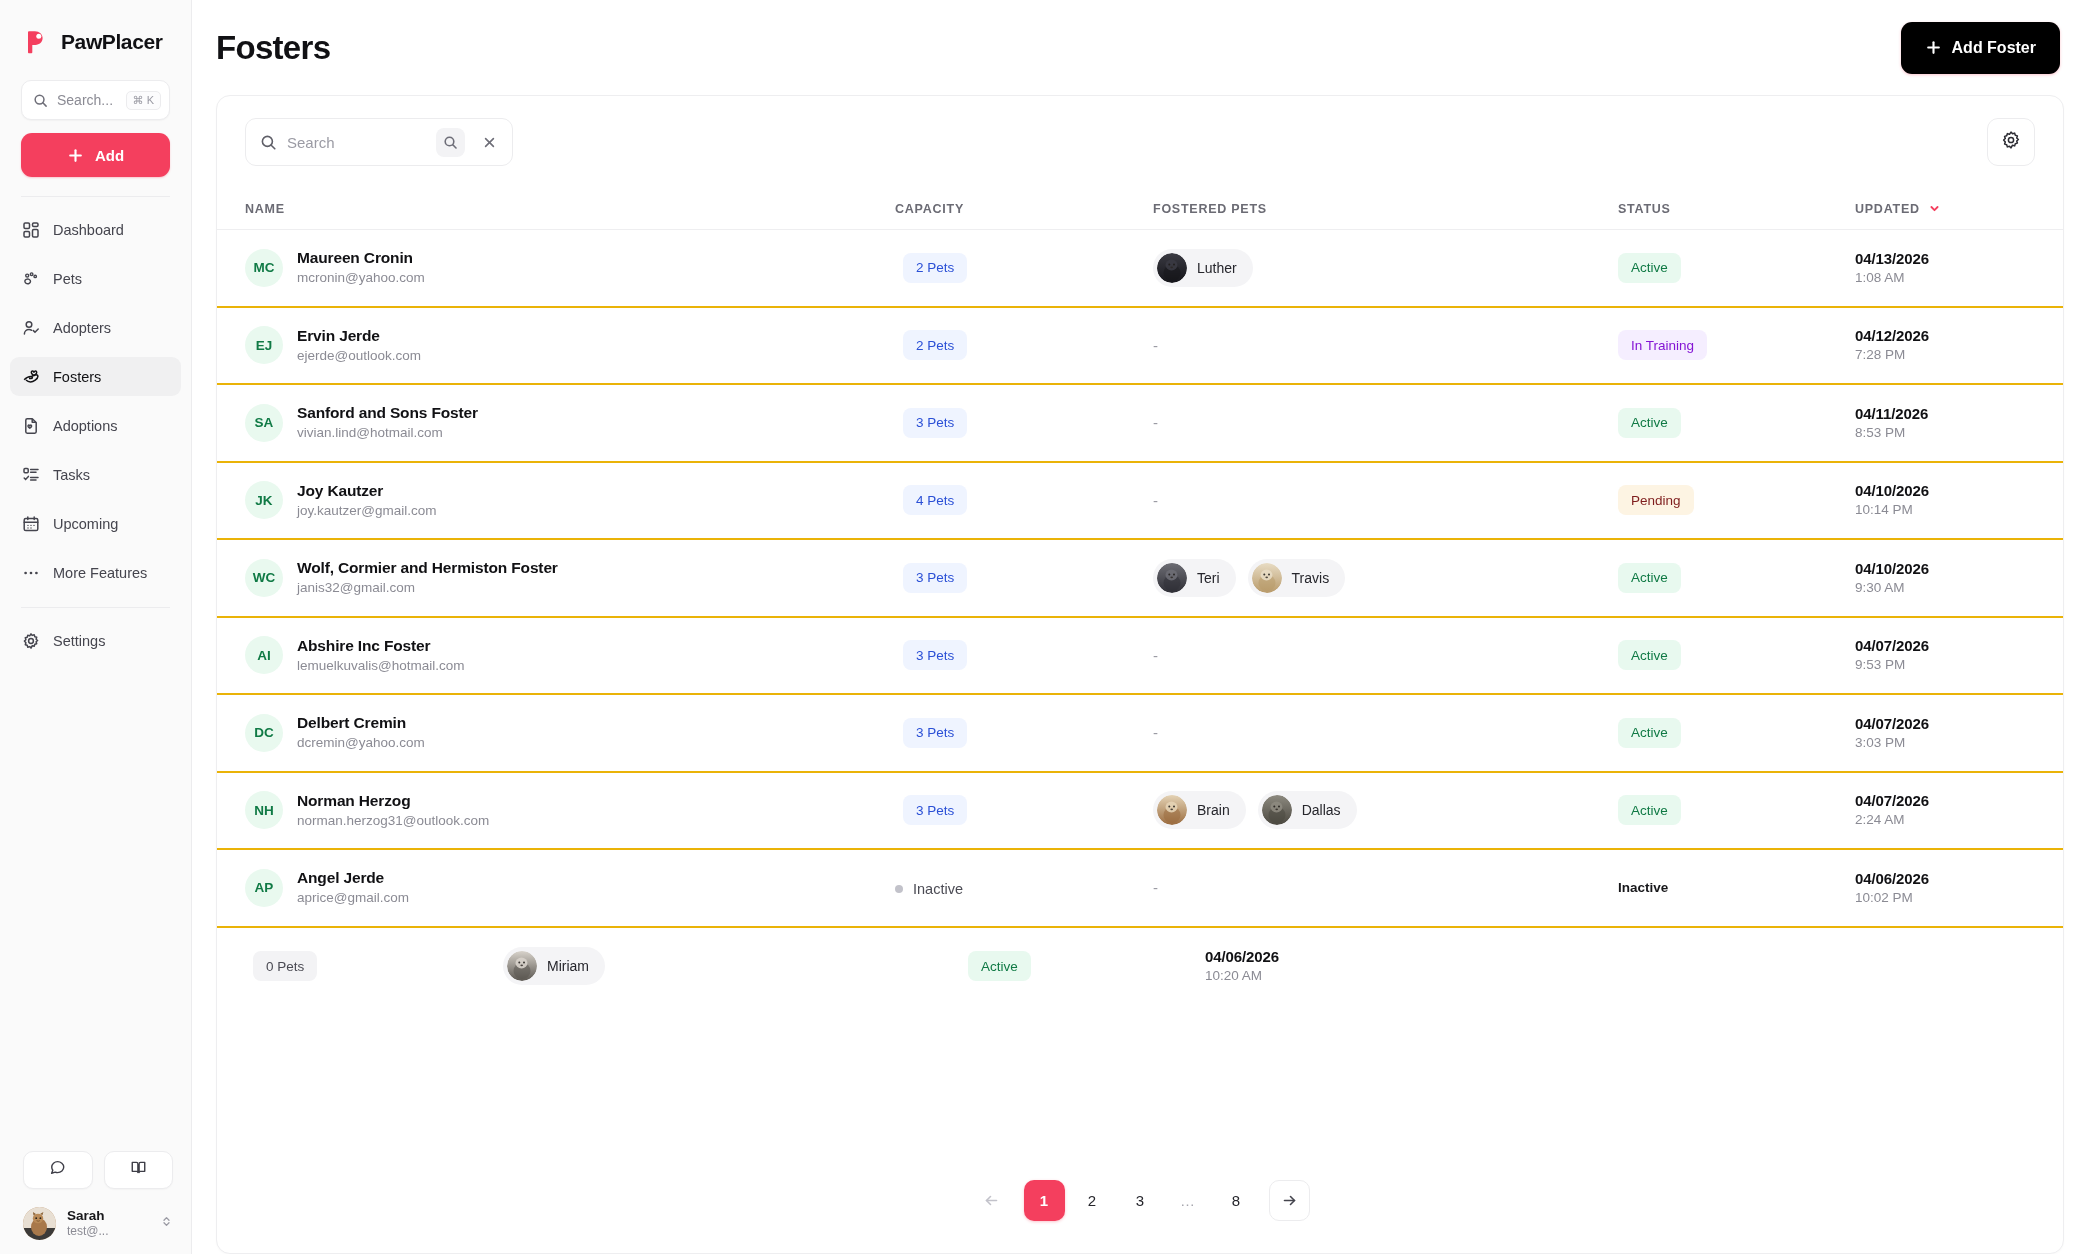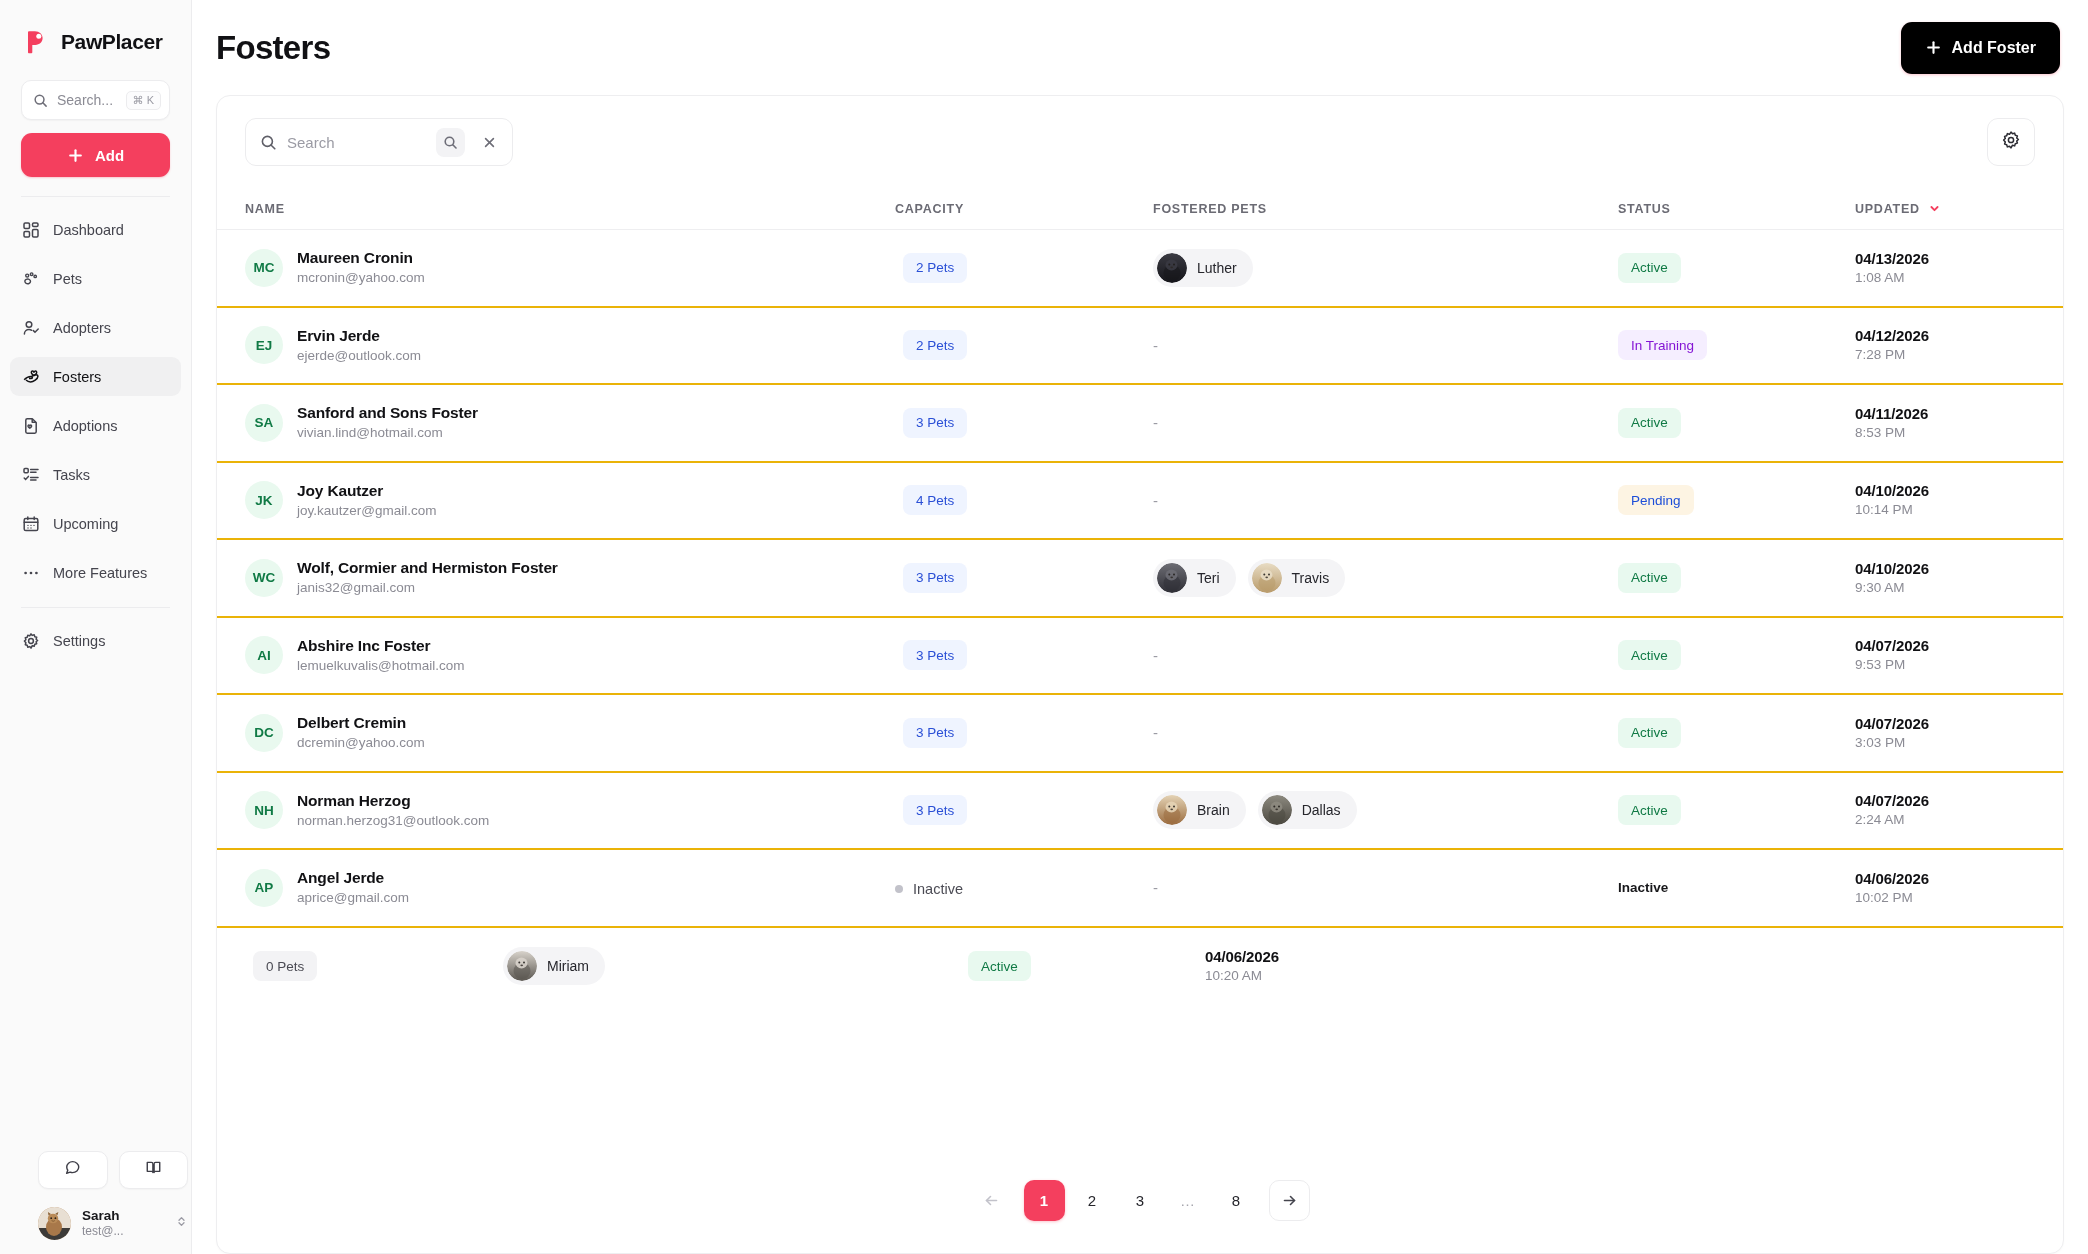--- a/index.html
+++ b/index.html
@@ -66,21 +66,21 @@
     font-size: 14.5px; color: #45454e;
     cursor: pointer;
   }
   .nav-item .ico { width: 18px; height: 18px; flex: 0 0 18px; color: #45454e; display: flex; align-items: center; justify-content: center; }
   .nav-item.active { background: #f0f0f1; color: #111114; font-weight: 500; }
   .nav-item.active .ico { color: #111114; }
 
   .divider2 { height: 1px; background: #ececee; margin: 15px 21px 0 21px; }
   .nav-bottom { margin-top: 13px; padding: 0 10px; }
 
-  .sidebar-foot { position: absolute; left: 17px; bottom: 0; width: 192px; padding: 0 21px 14px 21px; }
+  .sidebar-foot { position: absolute; left: 2px; bottom: 0; width: 192px; padding: 0 21px 14px 21px; }
   .foot-btns { display: flex; gap: 11px; margin-bottom: 14px; }
   .foot-btn {
     flex: 1; height: 38px;
     background: #fff; border: 1px solid #ececee; border-radius: 10px;
     display: flex; align-items: center; justify-content: center;
     color: #3f3f48; cursor: pointer;
     box-shadow: 0 1px 1.5px rgba(16,17,26,0.03);
   }
   .foot-btn svg { width: 17px; height: 17px; }
   .user-row { display: flex; align-items: center; gap: 11px; cursor: pointer; padding-top: 4px; }
@@ -214,21 +214,21 @@
   .pet-name { font-size: 14px; color: #26262c; }
   .dash { font-size: 15px; color: #9b9ba4; }
 
   .st {
     display: inline-flex; align-items: center;
     height: 30px; padding: 0 13px; border-radius: 8px;
     font-size: 13.5px; font-weight: 500;
   }
   .st-active   { background: #e8f9ef; color: #107a45; }
   .st-training { background: #f5eeff; color: #8414d4; }
-  .st-pending  { background: #fdf4e3; color: #1d4ed8; }
+  .st-pending  { background: #fdf4e3; color: #7f1d1d; }
   .st-inactive { background: transparent; color: #18181b; font-weight: 700; padding-left: 0; }
 
   .d-date { font-size: 15px; font-weight: 700; color: #111114; line-height: 1.35; letter-spacing: -0.1px; }
   .d-time { font-size: 13.5px; color: #8b8b94; line-height: 1.35; }
 
   
   .pager { height: 106px; flex: 0 0 106px; display: flex; align-items: center; justify-content: center; gap: 7px; }
   .pg {
     min-width: 41px; height: 41px; padding: 0 8px;
     border-radius: 10px;

